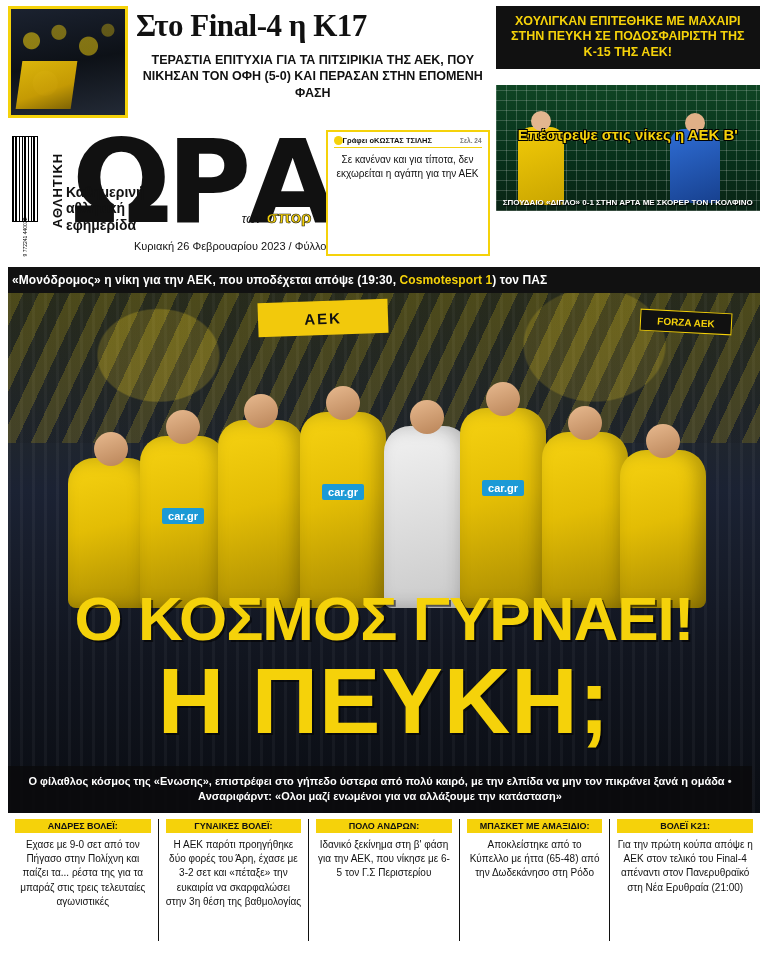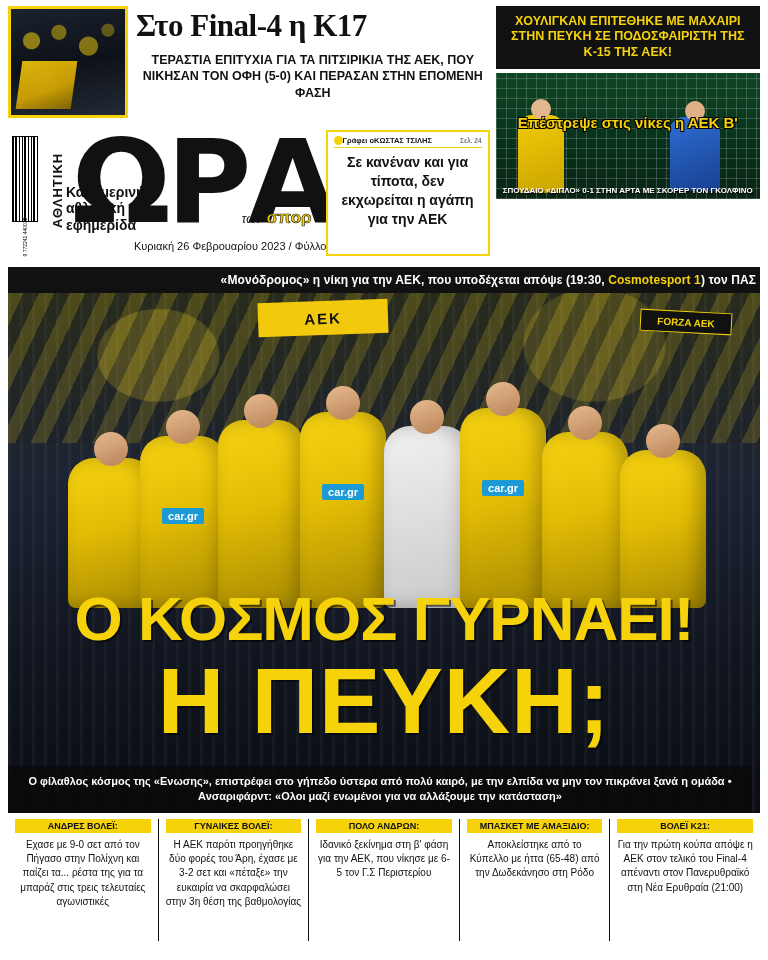--- a/index.html
+++ b/index.html
@@ -184,42 +184,42 @@
     margin-bottom: 5px;
   }
   .yb-badge {
     width: 9px; height: 9px;
     background: #f5d20a;
     border-radius: 50%;
     flex: none;
   }
   .yb-right { margin-left: auto; font-size: 6.5px; color:#777; }
   .yb-text {
-    font-size: 14px;
-    font-weight: 700;
+    font-size: 10px;
+    font-weight: 400;
     line-height: 1.35;
     color: #111;
     text-align: center;
   }
 
   
   .tr-head {
     border: 2px solid #111;
     background: #111;
     padding: 6px 6px 7px;
     text-align: center;
   }
   .tr-head-text {
     font-size: 12.5px;
     font-weight: 700;
     color: #f5d20a;
     line-height: 1.22;
   }
   .tr-photo {
-    margin-top: 4px;
+    margin-top: 16px;
     height: 126px;
     position: relative;
     overflow: hidden;
     background: #0c3b1c;
   }
   .goalnet {
     position: absolute; inset: 0;
     background:
       repeating-linear-gradient(90deg, rgba(255,255,255,.18) 0 1px, transparent 1px 10px),
       repeating-linear-gradient(0deg, rgba(255,255,255,.18) 0 1px, transparent 1px 10px),
@@ -266,21 +266,21 @@
     color: #fff;
     line-height: 1.25;
     text-shadow: 1px 1px 1px #000;
   }
 
   
   .banner {
     margin-top: 6px;
     background: #111;
     color: #fff;
-    text-align: right;
+    text-align: left;
     font-size: 12px;
     font-weight: 700;
     padding: 6px 4px;
     letter-spacing: .1px;
   }
   .banner .y { color: #f5d20a; }
 
   
   .main {
     position: relative;

